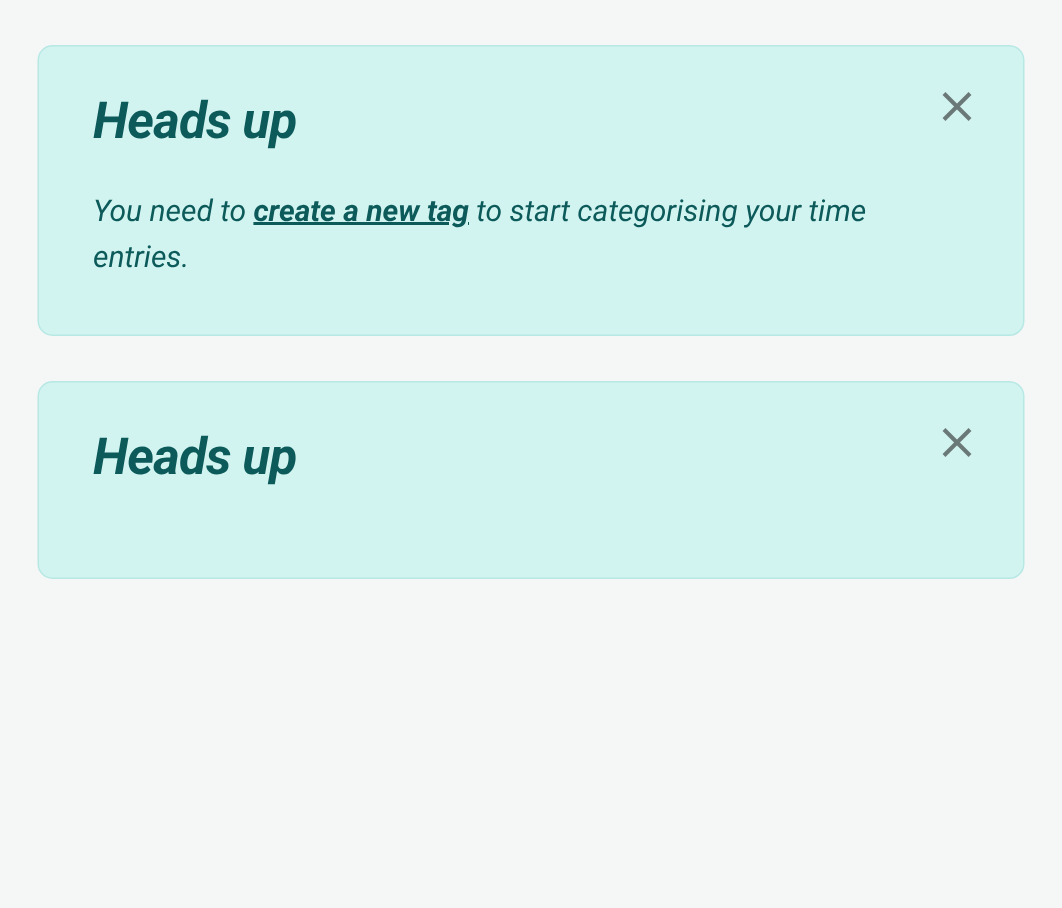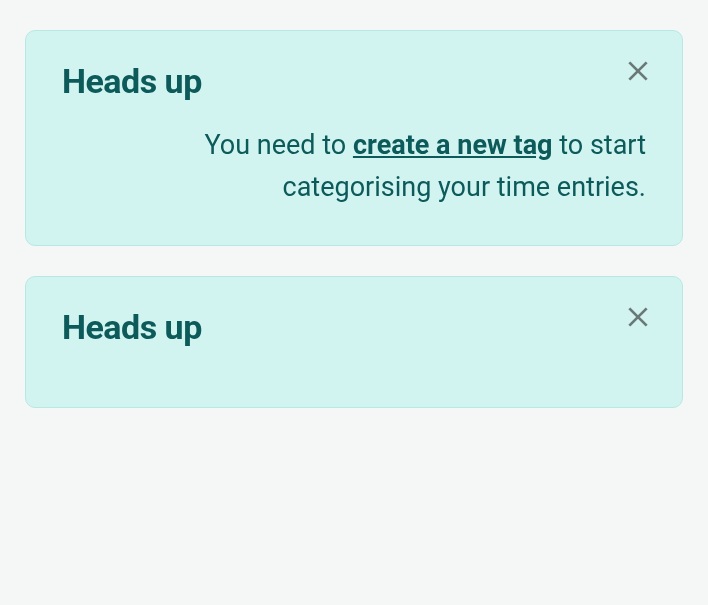--- a/index.html
+++ b/index.html
@@ -14,34 +14,34 @@
       height: 605px;
       padding: 30px 25px;
     }
     .alert-card {
       background-color: #d1f4f1;
       border: 1px solid #b8e8e4;
       border-radius: 10px;
       padding: 30px 36px 36px 36px;
       margin-bottom: 30px;
       position: relative;
+      font-style: italic;
     }
     .alert-title {
       font-size: 34px;
       font-weight: 700;
       color: #0d5a5a;
       margin-bottom: 24px;
       letter-spacing: -0.5px;
     }
     .alert-body {
-      font-size: 27px;
+      font-size: 20px;
       line-height: 1.55;
       color: #0d5a5a;
       font-weight: 400;
-      text-align: right;
     }
     .alert-link {
       font-weight: 700;
       text-decoration: underline;
       color: #0d5a5a;
       cursor: pointer;
     }
     .close-btn {
       position: absolute;
       top: 26px;

